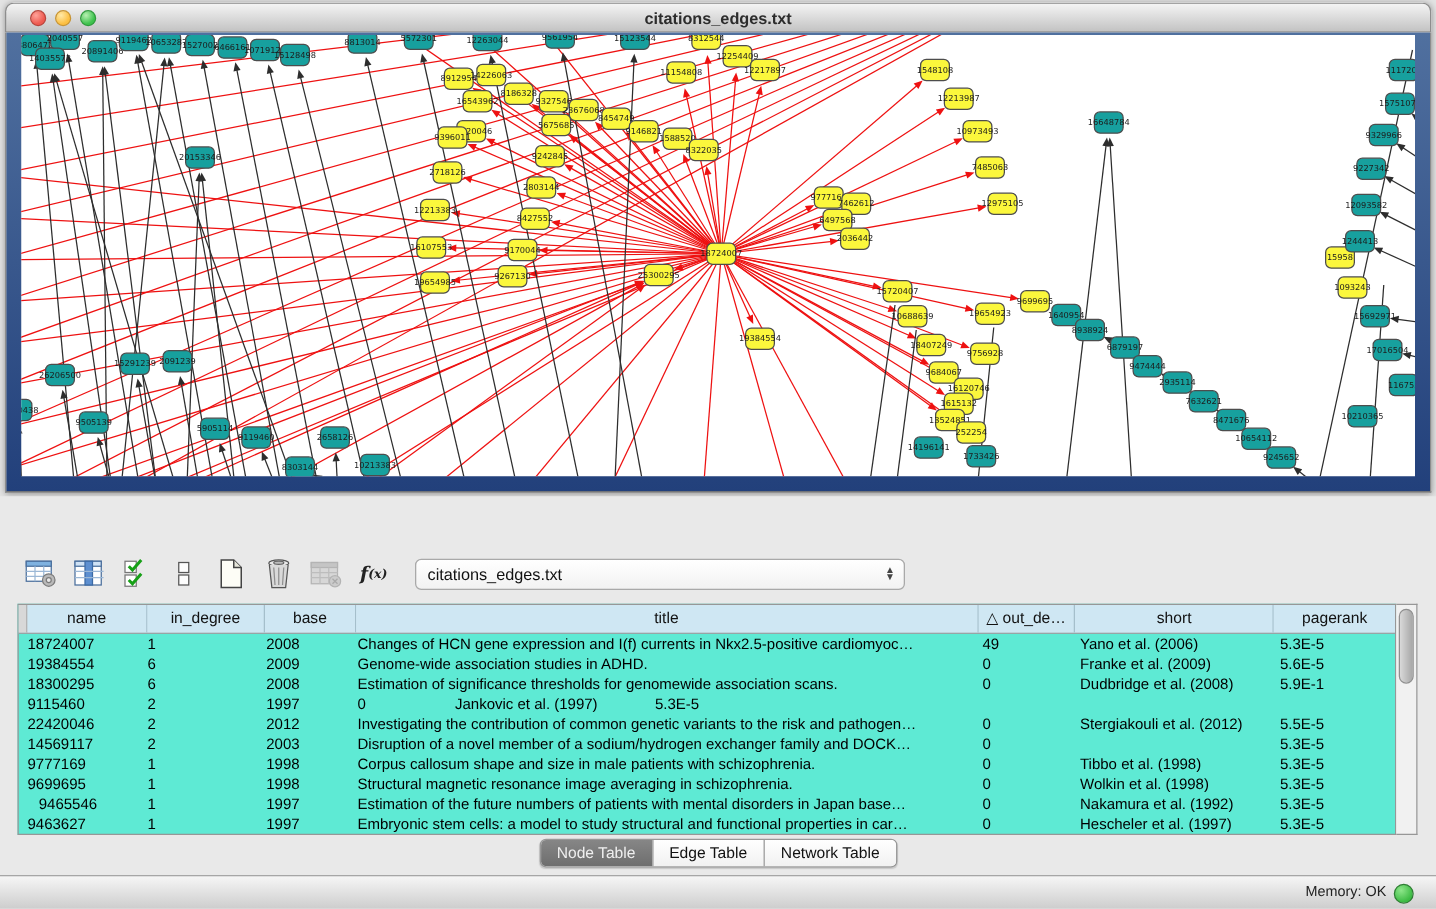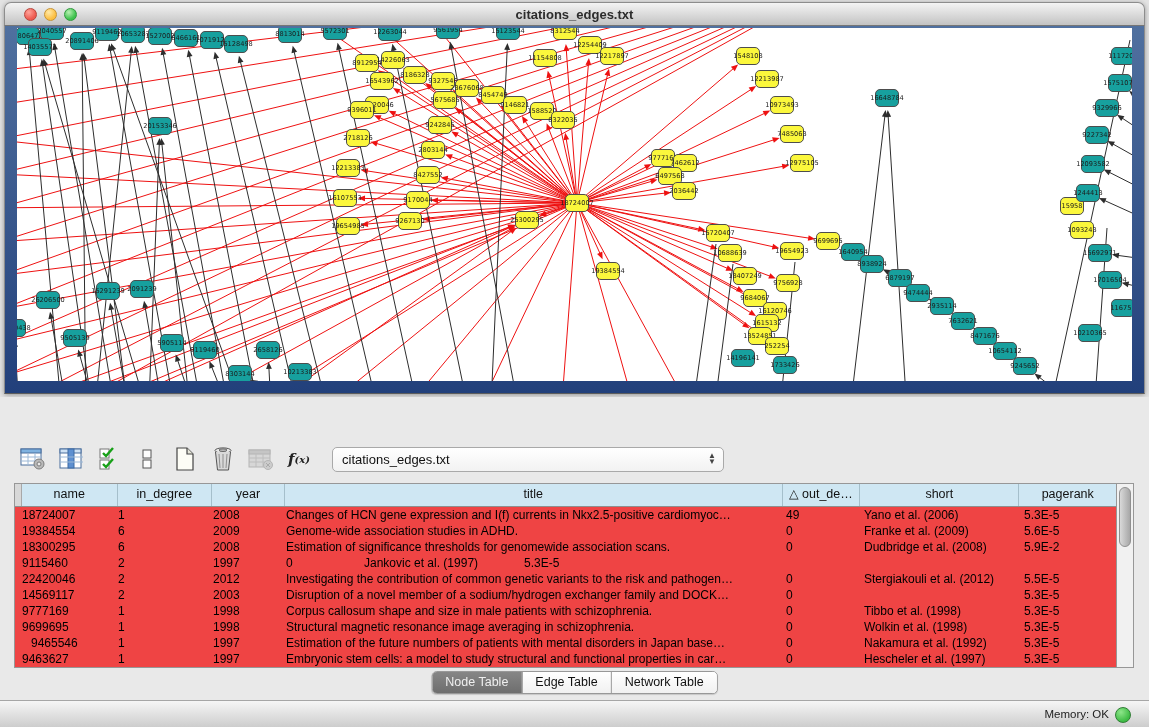--- a/index.html
+++ b/index.html
@@ -38,21 +38,21 @@
   .tool{width:30px;height:30px;margin-right:8px;display:flex;align-items:center;justify-content:center}
   .fx{font-family:"DejaVu Serif",serif;font-style:italic;font-size:15px;color:#222;font-weight:bold}
   .fx small{font-size:10px}
   .combo{margin-left:10px;width:392px;height:25px;background:linear-gradient(#fff,#f2f2f2);
       border:1px solid #a9a9a9;border-radius:5px;display:flex;align-items:center;box-sizing:border-box}
   .combo-text{flex:1;padding-left:9px;font-size:13px;color:#111;white-space:nowrap;overflow:hidden}
   .combo-arrows{width:22px;display:flex;flex-direction:column;align-items:center;line-height:5px}
   .combo-arrows span{font-size:8px;color:#444;height:6px}
 
   .tablewrap{position:absolute;left:14px;top:86px;display:flex}
-  .tbl{border:1px solid #979797;background:#ef4444;width:1101px}
+  .tbl{border:1px solid #979797;background:#5eead4;width:1101px}
   .thead{display:flex;height:22px;border-bottom:1px solid #8f8f8f;background:#cfe7f3}
   .corner{width:6px;background:#d8d8d8;border-right:1px solid #a8a8a8}
   .th{box-sizing:border-box;border-right:1px solid #a5bfcb;font-size:12.5px;color:#111;
       text-align:center;line-height:21px;white-space:nowrap;overflow:hidden;background:#cfe7f3}
   .th:last-child{border-right:none}
   .tbody .tr{display:flex;height:16px}
   .td{box-sizing:border-box;font-size:12px;color:#000;line-height:16px;padding:0 0 0 7px;
       white-space:nowrap;overflow:hidden}
   .td.c0{padding-left:7px}
   .vscroll{width:16px;border:1px solid #979797;border-left:none;background:#f1f1f1;position:relative}
@@ -798,21 +798,21 @@
         </span>
     </div>
   </div>
 
   <div class="tablewrap">
     <div class="tbl">
       <div class="thead" id="thead">
         <div class="corner"></div>
       <div class="th" style="width: 96px;">name</div>
           <div class="th" style="width: 95px;">in_degree</div>
-          <div class="th" style="width: 73px;">year</div>
+          <div class="th" style="width: 73px;">base</div>
           <div class="th" style="width: 500px;">title</div>
           <div class="th" style="width: 78px;">△ out_de…</div>
           <div class="th" style="width: 160px;">short</div>
           <div class="th" style="width: 97px;">pagerank</div>
         </div>
       <div class="tbody" id="tbody">
           <div class="tr">
             <div class="td c0" style="width: 96px;">18724007</div>
             <div class="td c1" style="width: 95px;">1</div>
             <div class="td c2" style="width: 73px;">2008</div>
@@ -830,21 +830,21 @@
             <div class="td c5" style="width: 160px;">Franke et al. (2009)</div>
             <div class="td c6" style="width: 97px;">5.6E-5</div>
           </div>
           <div class="tr">
             <div class="td c0" style="width: 96px;">18300295</div>
             <div class="td c1" style="width: 95px;">6</div>
             <div class="td c2" style="width: 73px;">2008</div>
             <div class="td c3" style="width: 500px;">Estimation of significance thresholds for genomewide association scans.</div>
             <div class="td c4" style="width: 78px;">0</div>
             <div class="td c5" style="width: 160px;">Dudbridge et al. (2008)</div>
-            <div class="td c6" style="width: 97px;">5.9E-2</div>
+            <div class="td c6" style="width: 97px;">5.9E-1</div>
           </div>
           <div class="tr">
             <div class="td c0" style="width: 96px;">9115460</div>
             <div class="td c1" style="width: 95px;">2</div>
             <div class="td c2" style="width: 73px;">1997</div>
             <div class="td c4" style="width: 78px;">0</div>
             <div class="td c5" style="width: 160px;">Jankovic et al. (1997)</div>
             <div class="td c6" style="width: 97px;">5.3E-5</div>
           </div>
           <div class="tr">

